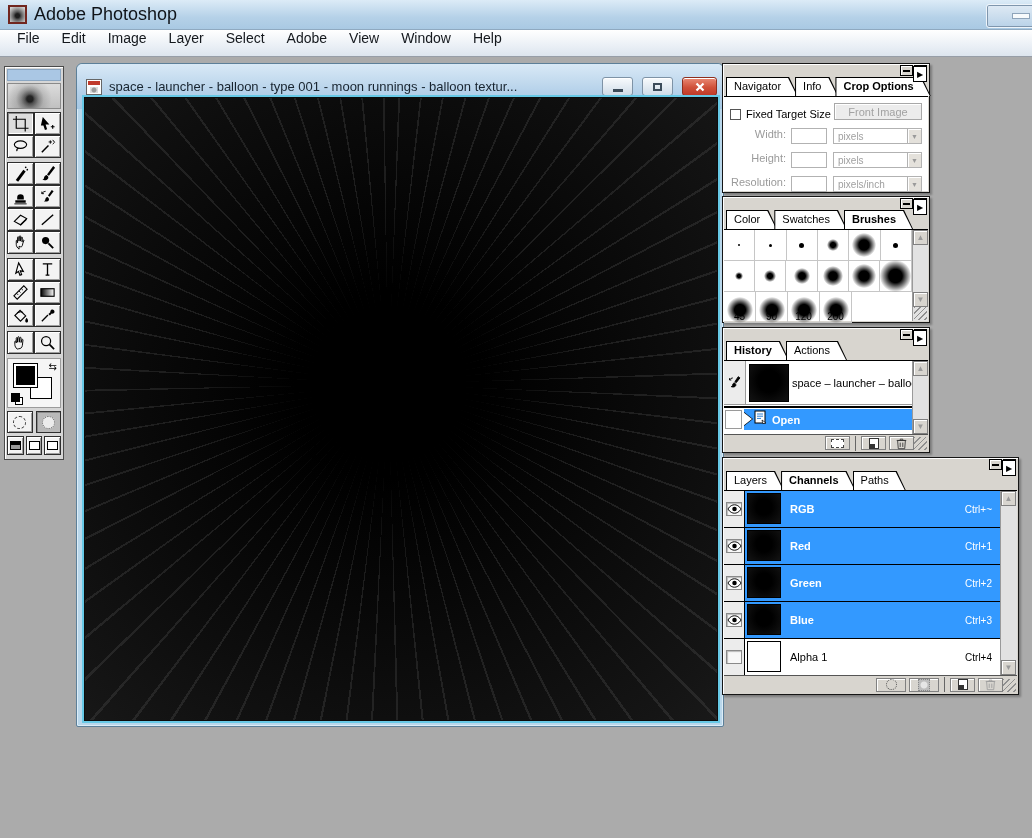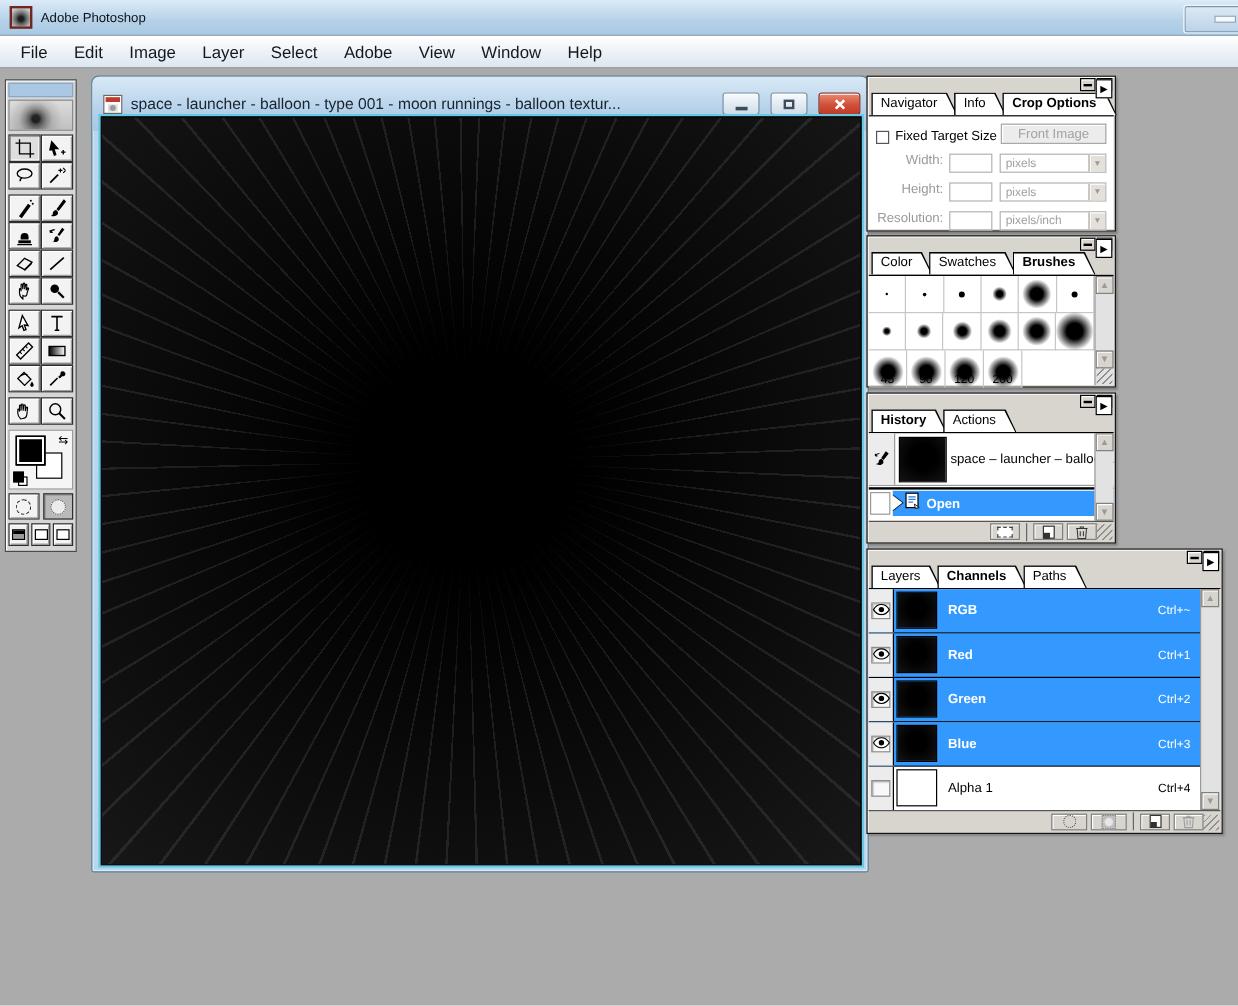--- a/index.html
+++ b/index.html
@@ -5,30 +5,30 @@
   html,body{margin:0;padding:0;}
   *{box-sizing:border-box;font-family:"Liberation Sans",sans-serif;}
   #screen{position:relative;width:1032px;height:838px;overflow:hidden;background:#ababab;}
 
   
   .titlebar{position:absolute;left:0;top:0;width:1032px;height:30px;
     background:linear-gradient(#dcebf7,#b5d1e8 60%,#a9c9e3);border-bottom:1px solid #8fa9c0;
     display:flex;align-items:center;padding-left:8px;}
   .app-icon{width:19px;height:19px;border:2px solid #71261f;background:
     radial-gradient(circle at 50% 58%,#1d1d1d 0 2px,#5a5a5a 4px,#9a9a9a 7px,#cfcfcf 10px);margin-right:7px;}
-  .app-title{font-size:11px;color:#0f1318;}
+  .app-title{font-size:18px;color:#0f1318;}
   .partial-min{position:absolute;right:-24px;top:4px;width:70px;height:24px;border:1px solid #eef4fa;
     border-radius:3px;background:linear-gradient(#dfeaf4,#b9d2e8);box-shadow:0 0 0 1px #7f96ad inset;
     display:flex;align-items:center;justify-content:center;}
   .partial-min i{display:block;width:18px;height:6px;background:#f7fafc;border:1px solid #8ea4ba;}
 
   
   .menubar{position:absolute;left:0;top:30px;width:1032px;height:27px;
     background:linear-gradient(#ffffff,#e7edf4 70%,#dde5ee);border-bottom:1px solid #979ea8;
-    display:flex;align-items:center;padding-left:6px;}
+    display:flex;padding-left:6px;}
   .menu-item{font-size:14px;color:#14181d;padding:0 11px;cursor:default;}
 
   
   .toolbox{position:absolute;left:4px;top:66px;width:60px;background:#d6d6d6;
     border:1px solid #4a4a4a;box-shadow:inset 1px 1px 0 #fff;padding:2px;}
   .tb-title{height:12px;background:#aac7e4;border:1px solid #8aa6c2;margin-bottom:2px;}
   .tb-eye{height:26px;border:1px solid #8a8a8a;margin-bottom:3px;background:
     linear-gradient(rgba(255,255,255,.15),rgba(0,0,0,.1)),
     radial-gradient(circle at 42% 62%,#161616 0 3px,#4f4f4f 5px,#8b8b8b 9px,#bdbdbd 14px,#d6d6d6 22px);}
   .tools{display:grid;grid-template-columns:27px 27px;justify-content:center;}

